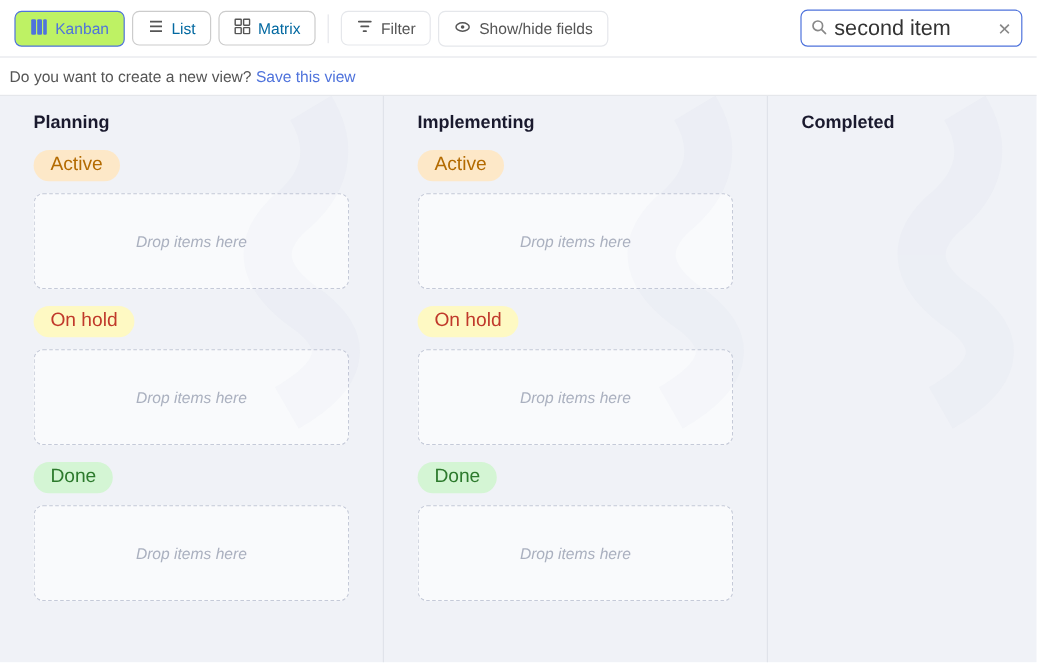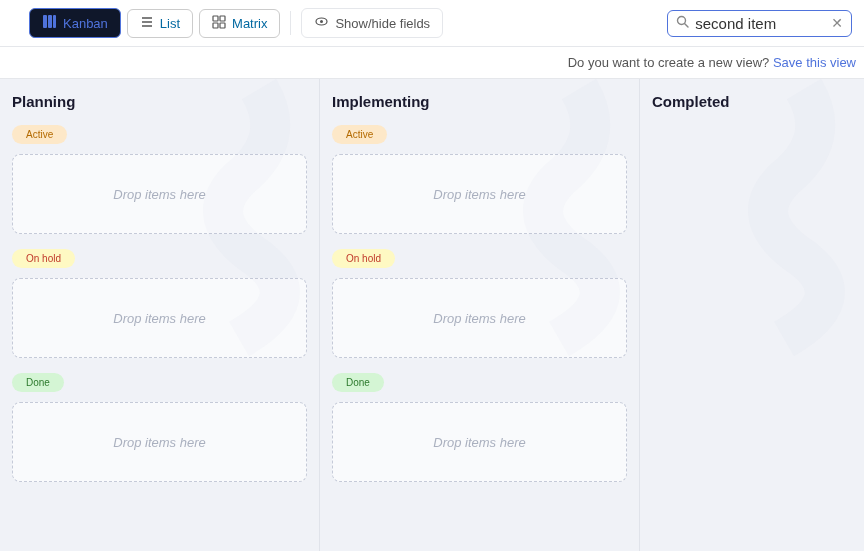--- a/index.html
+++ b/index.html
@@ -27,22 +27,21 @@
       border: 1px solid #ccc;
       border-radius: 6px;
       background: #fff;
       cursor: pointer;
       font-size: 13px;
       color: #0369a1;
     }
     .view-btn.active {
       border-color: #4f73dc;
       color: #4f73dc;
-      background: #0f172a;
-      margin-left: 17px;
+      background: #bef264;
     }
     .view-btn .icon { font-size: 14px; }
     .toolbar-sep { width: 1px; height: 24px; background: #e5e7eb; margin: 0 4px; }
     .filter-btn {
       display: flex;
       align-items: center;
       gap: 6px;
       padding: 5px 12px;
       border: 1px solid #e5e7eb;
       border-radius: 6px;
@@ -58,35 +57,35 @@
       border: 1.5px solid #4f73dc;
       border-radius: 6px;
       padding: 4px 8px;
       gap: 6px;
       background: #fff;
       min-width: 180px;
     }
     .search-box input {
       border: none;
       outline: none;
-      font-size: 15px;
+      font-size: 18px;
       color: #333;
       width: 130px;
     }
     .search-icon { color: #888; font-size: 13px; }
     .clear-icon {
       color: #888;
       cursor: pointer;
       font-size: 14px;
       line-height: 1;
     }
 
     
     .save-banner {
-      text-align: right;
+      text-align: left;
       padding: 8px;
       font-size: 13px;
       color: #555;
       border-bottom: 1px solid #e5e7eb;
     }
     .save-banner a {
       color: #4f73dc;
       text-decoration: none;
       font-weight: 500;
     }
@@ -98,40 +97,40 @@
       padding: 0;
       height: calc(556px - 84px);
       overflow-x: auto;
       background: #fff;
     }
 
     .kanban-column {
       flex: 0 0 320px;
       background: #f0f2f7;
       border-right: 1px solid #e0e3ea;
-      padding: 14px 12px;
+      padding: 14px 28px;
       overflow-y: auto;
     }
     .kanban-column:last-child {
       flex: 1;
       border-right: none;
     }
 
     .column-title {
       font-size: 15px;
       font-weight: 600;
       color: #1a1a2e;
       margin-bottom: 14px;
     }
 
     .status-badge {
       display: inline-block;
       padding: 4px 14px;
       border-radius: 20px;
-      font-size: 10px;
+      font-size: 16px;
       font-weight: 500;
       margin-bottom: 10px;
     }
     .badge-active {
       background: #fde8c8;
       color: #b36a00;
     }
     .badge-onhold {
       background: #fef9c3;
       color: #c0392b;
@@ -205,20 +204,28 @@
         <rect x="8" y="1" width="5" height="5" rx="0.5" stroke="#555" stroke-width="1.2"></rect>
         <rect x="1" y="8" width="5" height="5" rx="0.5" stroke="#555" stroke-width="1.2"></rect>
         <rect x="8" y="8" width="5" height="5" rx="0.5" stroke="#555" stroke-width="1.2"></rect>
       </svg>
     </span>
     <span>Matrix</span>
   </button>
 
   <div class="toolbar-sep"></div>
 
+  <button class="filter-btn">
+    <span>
+      <svg width="14" height="14" viewBox="0 0 14 14" fill="none">
+        <path d="M2 3h10M4 7h6M6 11h2" stroke="#555" stroke-width="1.5" stroke-linecap="round"></path>
+      </svg>
+    </span>
+    <span>Filter</span>
+  </button>
 
   <button class="filter-btn">
     <span>
       <svg width="15" height="15" viewBox="0 0 15 15" fill="none">
         <ellipse cx="7.5" cy="7.5" rx="5.5" ry="3.5" stroke="#555" stroke-width="1.2"></ellipse>
         <circle cx="7.5" cy="7.5" r="1.5" fill="#555"></circle>
       </svg>
     </span>
     <span>Show/hide fields</span>
   </button>

